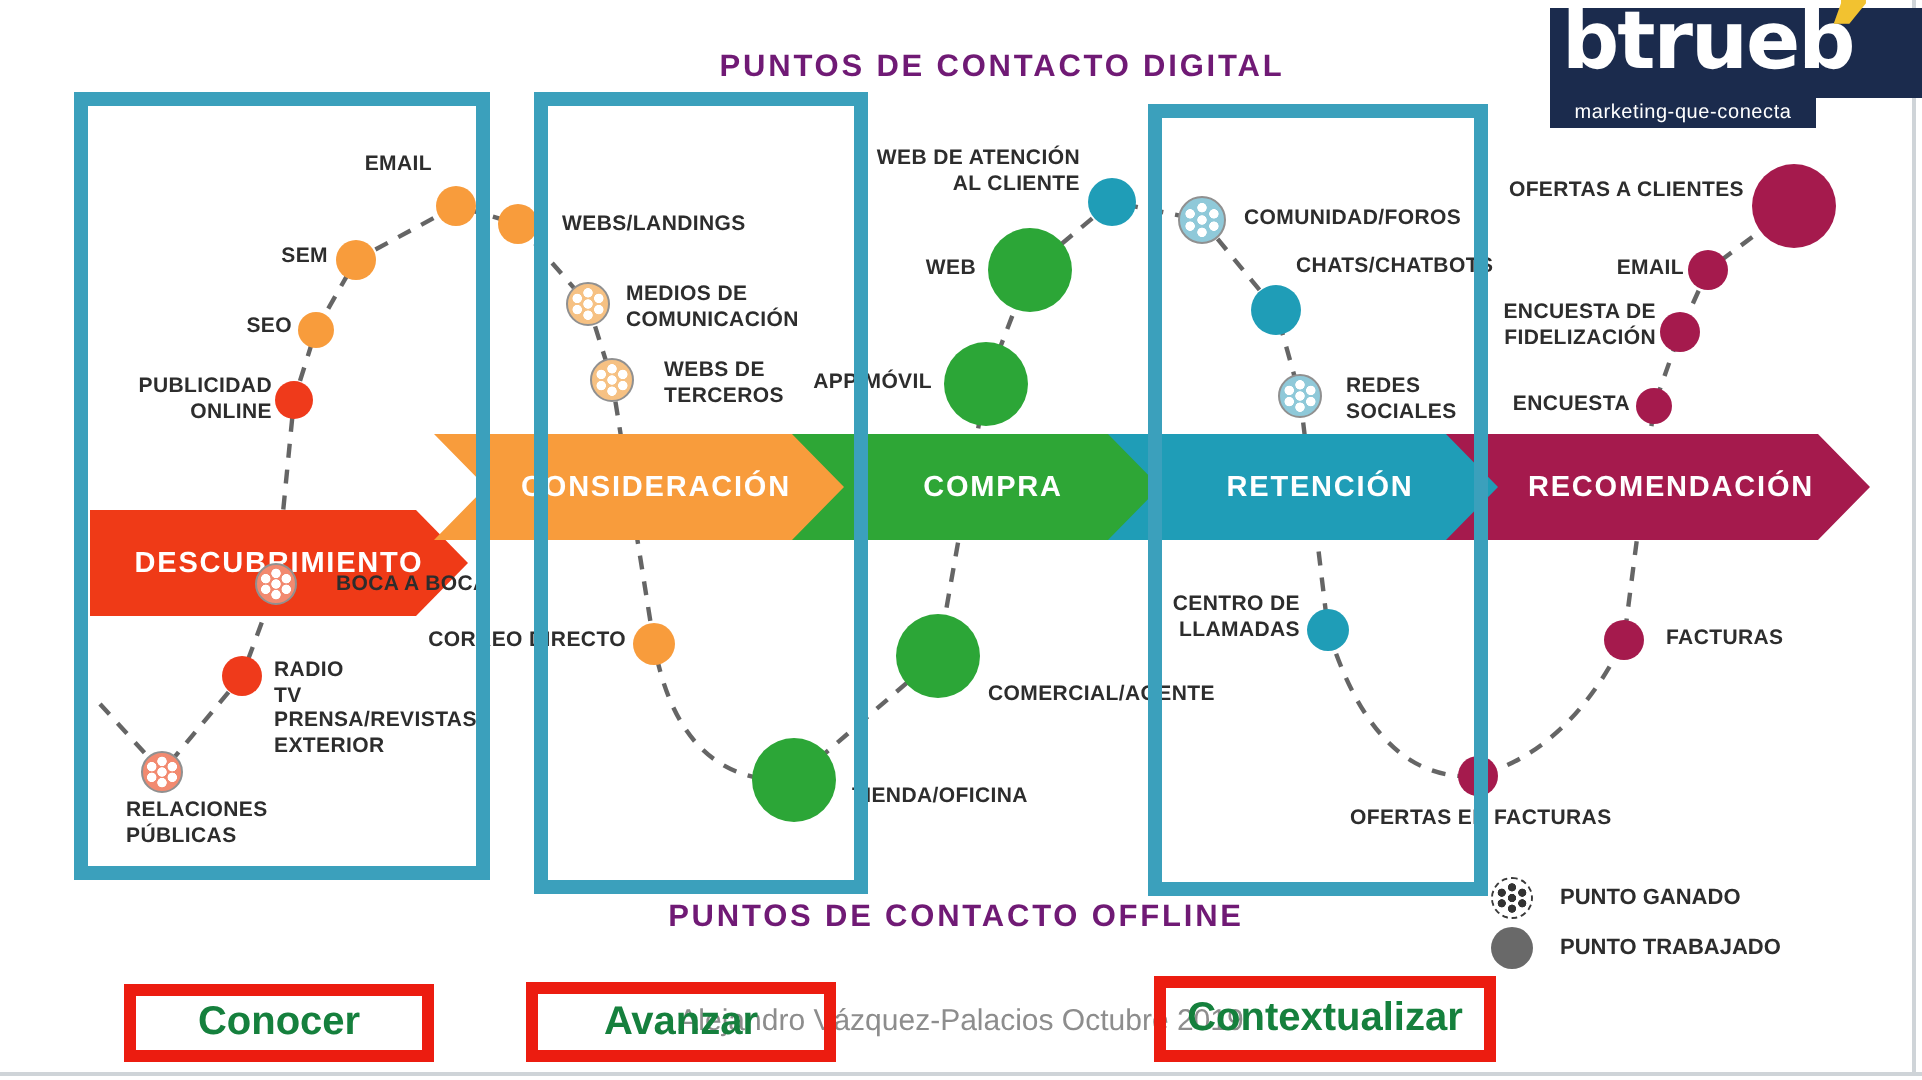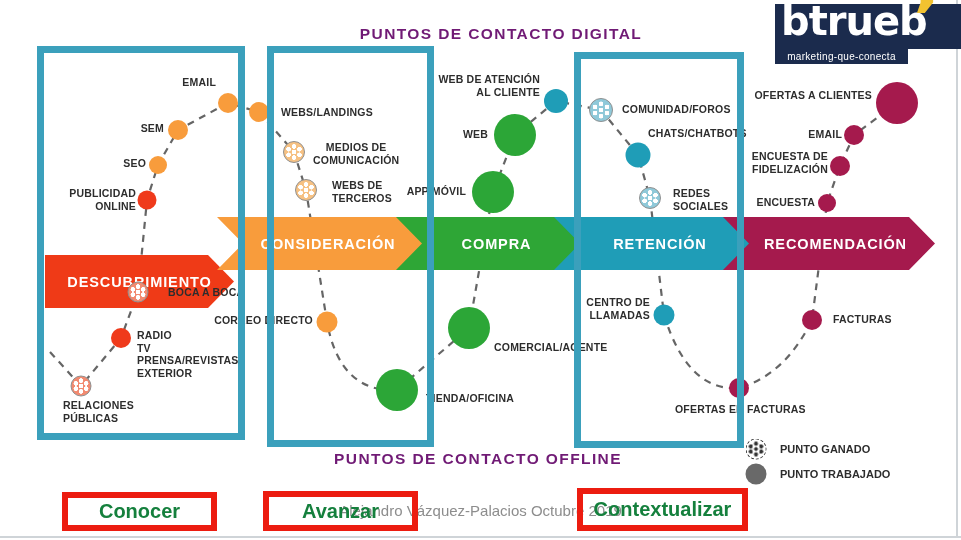--- a/index.html
+++ b/index.html
@@ -120,21 +120,21 @@
   <div class="dot" style="left:664px;top:315px;--s:21px;--c:#1F9DB7;"></div>
   <div class="dot" style="left:739px;top:388px;--s:20px;--c:#A51A4D;"></div>
   <div class="dot" style="left:812px;top:320px;--s:20px;--c:#A51A4D;"></div>
 
   <div class="tp-label" style="left:152px;top:76px;width:64px;text-align:right;">EMAIL</div>
   <div class="tp-label" style="left:116px;top:122px;width:48px;text-align:right;">SEM</div>
   <div class="tp-label" style="left:98px;top:157px;width:48px;text-align:right;">SEO</div>
   <div class="tp-label" style="left:52px;top:187px;width:84px;text-align:right;">PUBLICIDAD
 ONLINE</div>
   <div class="tp-label" style="left:281px;top:106px;">WEBS/LANDINGS</div>
-  <div class="tp-label" style="left:313px;top:141px;text-align:center;">MEDIOS DE
+  <div class="tp-label" style="left:313px;top:141px;">MEDIOS DE
 COMUNICACIÓN</div>
   <div class="tp-label" style="left:332px;top:179px;">WEBS DE
 TERCEROS</div>
   <div class="tp-label" style="left:436px;top:73px;width:104px;text-align:right;">WEB DE ATENCIÓN
 AL CLIENTE</div>
   <div class="tp-label" style="left:448px;top:128px;width:40px;text-align:right;">WEB</div>
   <div class="tp-label" style="left:392px;top:185px;width:74px;text-align:right;">APP MÓVIL</div>
   <div class="tp-label" style="left:622px;top:103px;">COMUNIDAD/FOROS</div>
   <div class="tp-label" style="left:633px;top:127px;margin-left:15px;">CHATS/CHATBOTS</div>
   <div class="tp-label" style="left:673px;top:187px;">REDES

